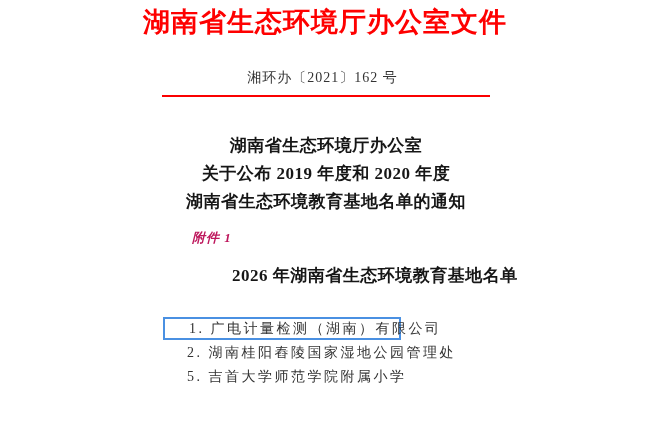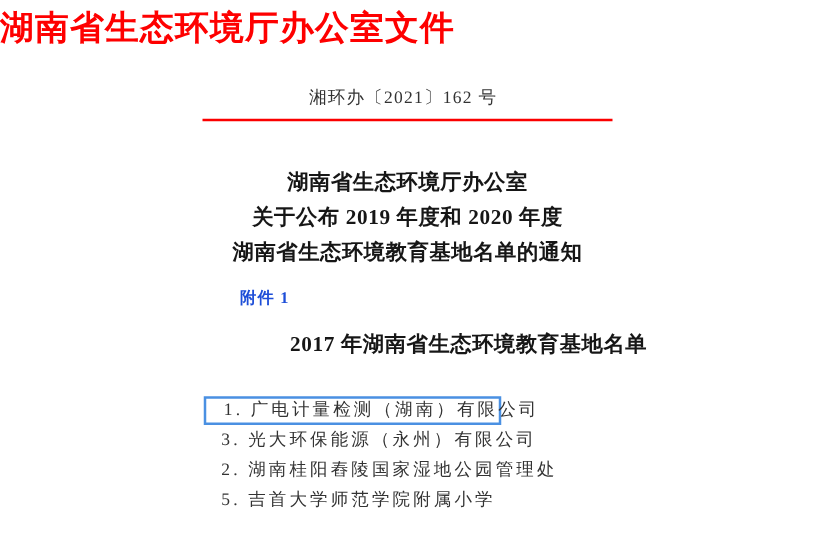--- a/index.html
+++ b/index.html
@@ -13,20 +13,21 @@
     height: 431px;
     background: #ffffff;
     overflow: hidden;
     font-family: "Liberation Serif", "DejaVu Serif", serif;
   }
   .red-title {
     position: absolute;
     top: 4px;
     left: 0;
     width: 650px;
+    text-align: center;
     font-size: 27px;
     font-weight: bold;
     letter-spacing: 1px;
     color: #fe0000;
     white-space: nowrap;
   }
   .doc-number {
     position: absolute;
     top: 69px;
     left: 0;
@@ -56,23 +57,24 @@
     color: #161616;
     line-height: 28px;
     letter-spacing: 0.5px;
   }
   .attachment {
     position: absolute;
     top: 229px;
     left: 192px;
     font-size: 13px;
     font-weight: bold;
-    color: #1d4ed8;
+    color: #be185d;
     letter-spacing: 1px;
     white-space: nowrap;
+    font-style: italic;
   }
   .list-title {
     position: absolute;
     top: 264px;
     left: 232px;
     font-size: 17px;
     font-weight: bold;
     color: #161616;
     letter-spacing: 0.5px;
     white-space: nowrap;
@@ -81,21 +83,21 @@
     position: absolute;
     top: 317px;
     left: 163px;
   }
   .list-item {
     height: 24px;
     line-height: 24px;
     font-size: 14px;
     letter-spacing: 2.5px;
     color: #333333;
-    padding-left: 14px;
+    padding-left: 24px;
     white-space: nowrap;
   }
   .list-item.highlighted {
     box-sizing: border-box;
     width: 238px;
     height: 23px;
     line-height: 19px;
     border: 2px solid #4a90e2;
     margin-bottom: 1px;
   }
@@ -112,22 +114,21 @@
   <div class="red-line"></div>
 
   <div class="notice-title">
     <div>湖南省生态环境厅办公室</div>
     <div>关于公布 2019 年度和 2020 年度</div>
     <div>湖南省生态环境教育基地名单的通知</div>
   </div>
 
   <div class="attachment">附件 1</div>
 
-  <div class="list-title">2017 年湖南省生态环境教育基地名单</div>
+  <div class="list-title">2026 年湖南省生态环境教育基地名单</div>
 
   <div class="base-list">
     <div class="list-item highlighted">1. 广电计量检测（湖南）有限公司</div>
-    <div class="list-item">3. 光大环保能源（永州）有限公司</div>
     <div class="list-item">2. 湖南桂阳舂陵国家湿地公园管理处</div>
     <div class="list-item">5. 吉首大学师范学院附属小学</div>
   </div>
 
 </div>
 
 </body></html>

